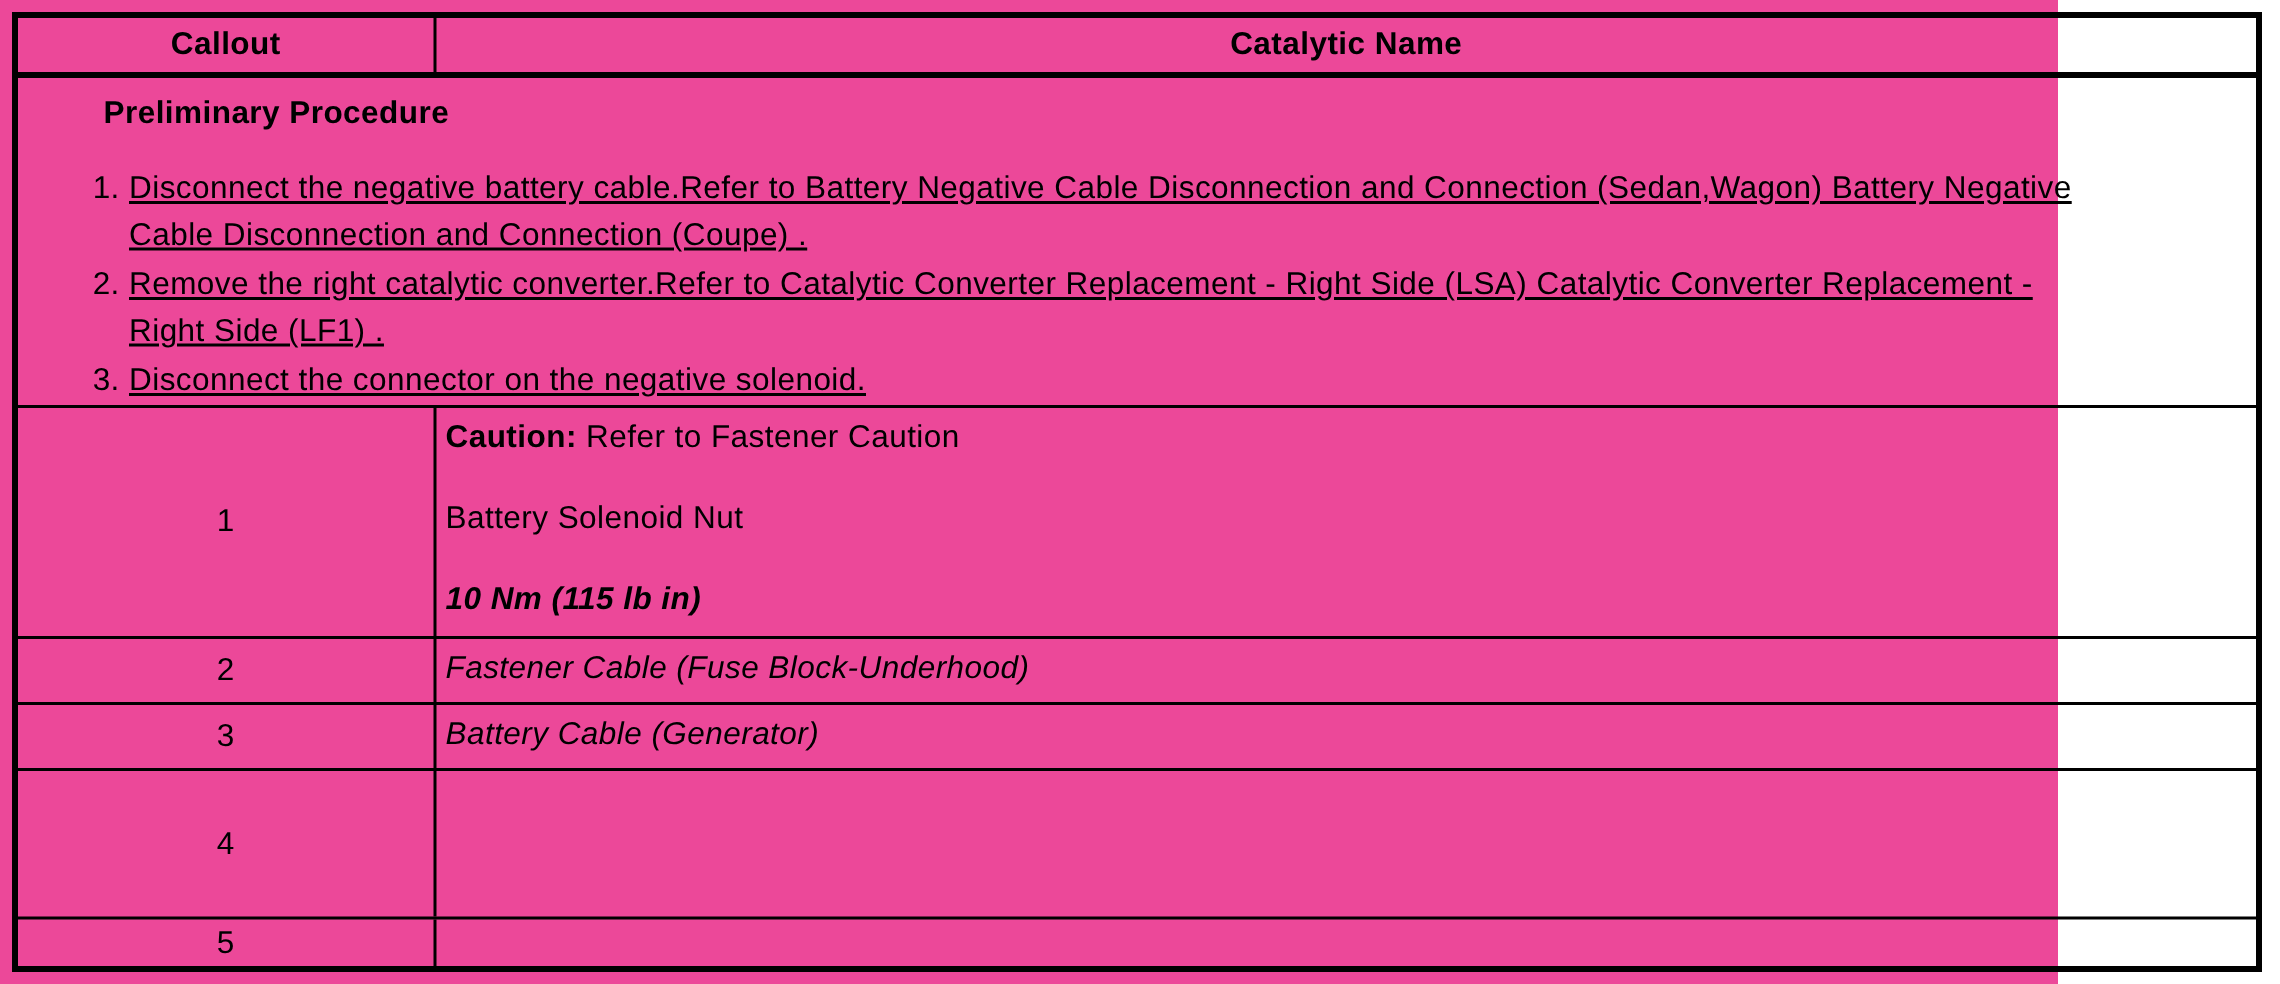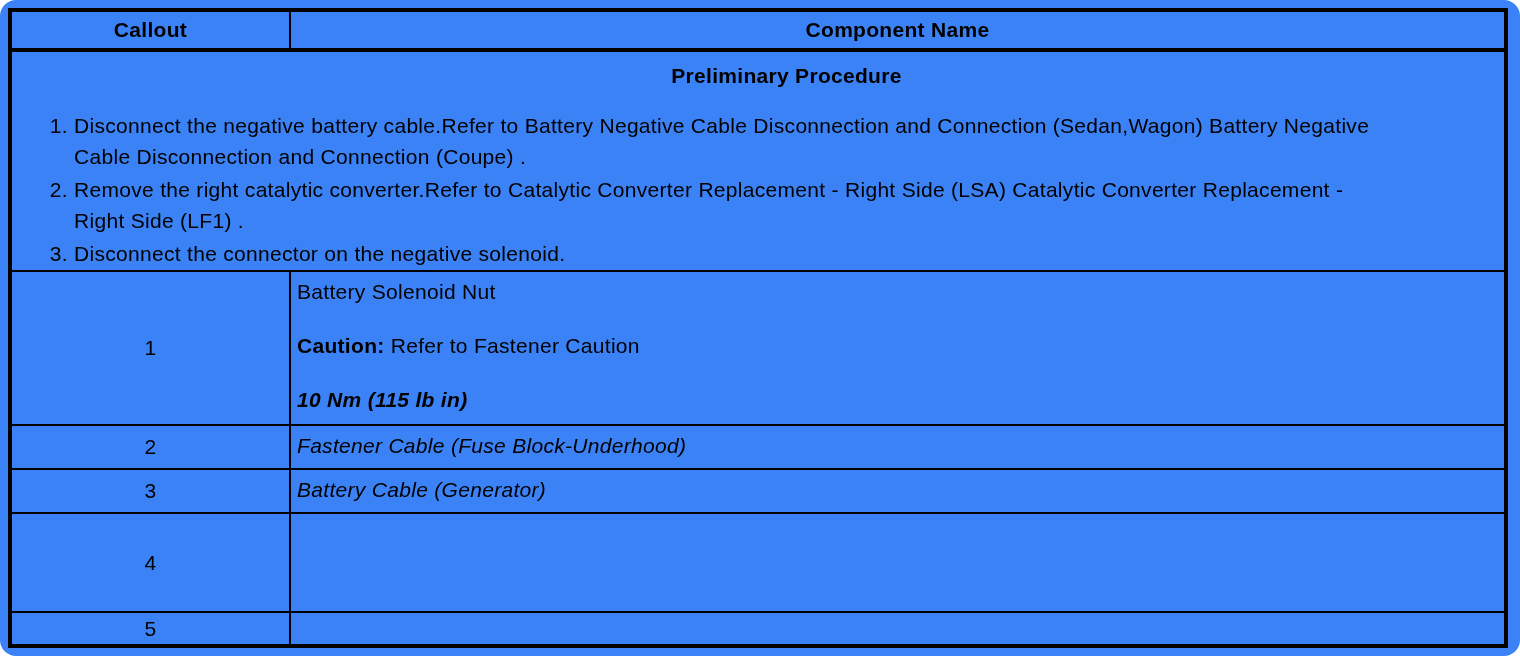--- a/index.html
+++ b/index.html
@@ -4,24 +4,23 @@
 <style>
   html, body {
     margin: 0;
     padding: 0;
     background: #ffffff;
     font-family: "Liberation Sans", sans-serif;
     color: #000000;
   }
   .canvas {
     position: relative;
-    width: 1520px;
+    width: 1372px;
     height: 656px;
-    background: #3b82f6;
-    border-radius: 16px;
+    background: #ec4899;
   }
   .tbl {
     position: absolute;
     left: 8px;
     top: 8px;
     width: 1492px;
     height: 632px;
     border: 4px solid #000000;
     display: flex;
     flex-direction: column;
@@ -55,28 +54,28 @@
     border-bottom: 2px solid #000000;
     flex: none;
     padding-top: 8px;
     box-sizing: border-box;
     overflow: hidden;
   }
   .prelim-title {
     font-weight: bold;
     margin: 4px 0 0 57px;
     line-height: 24px;
-    text-align: center;
   }
   .prelim ol {
-    margin: 22px 0 0 0;
+    margin: 22px 0 0 12px;
     padding: 0 0 0 62px;
     max-width: 1365px;
     line-height: 31px;
     box-sizing: border-box;
+    text-decoration: underline;
   }
   .prelim ol li { margin: 0 0 2px 0; }
 
   
   .row {
     display: flex;
     border-bottom: 2px solid #000000;
     flex: none;
   }
   .row.last { border-bottom: none; flex: 1; }
@@ -105,40 +104,40 @@
 <body>
 
 <div class="canvas">
   <div class="tbl">
 
     <div class="header-row">
       <div class="hcell callout">
         <span>Callout</span>
       </div>
       <div class="hcell name">
-        <span>Component Name</span>
+        <span>Catalytic Name</span>
       </div>
     </div>
 
     <div class="prelim">
       <div class="prelim-title">Preliminary Procedure</div>
       <ol>
         <li>Disconnect the negative battery cable.Refer to Battery Negative Cable Disconnection and Connection (Sedan,Wagon) Battery Negative Cable Disconnection and Connection (Coupe) .</li>
         <li>Remove the right catalytic converter.Refer to Catalytic Converter Replacement - Right Side (LSA) Catalytic Converter Replacement - Right Side (LF1) .</li>
         <li>Disconnect the connector on the negative solenoid.</li>
       </ol>
     </div>
 
     <div class="row h150">
       <div class="ccell">
         <span>1</span>
       </div>
       <div class="ncell">
+        <p><span class="b">Caution:</span><span> Refer to Fastener Caution</span></p>
         <p>Battery Solenoid Nut</p>
-        <p><span class="b">Caution:</span><span> Refer to Fastener Caution</span></p>
         <p class="b">10 Nm (115 lb in)</p>
       </div>
     </div>
 
     <div class="row h40">
       <div class="ccell">
         <span>2</span>
       </div>
       <div class="ncell">
         <p>Fastener Cable (Fuse Block-Underhood)</p>

